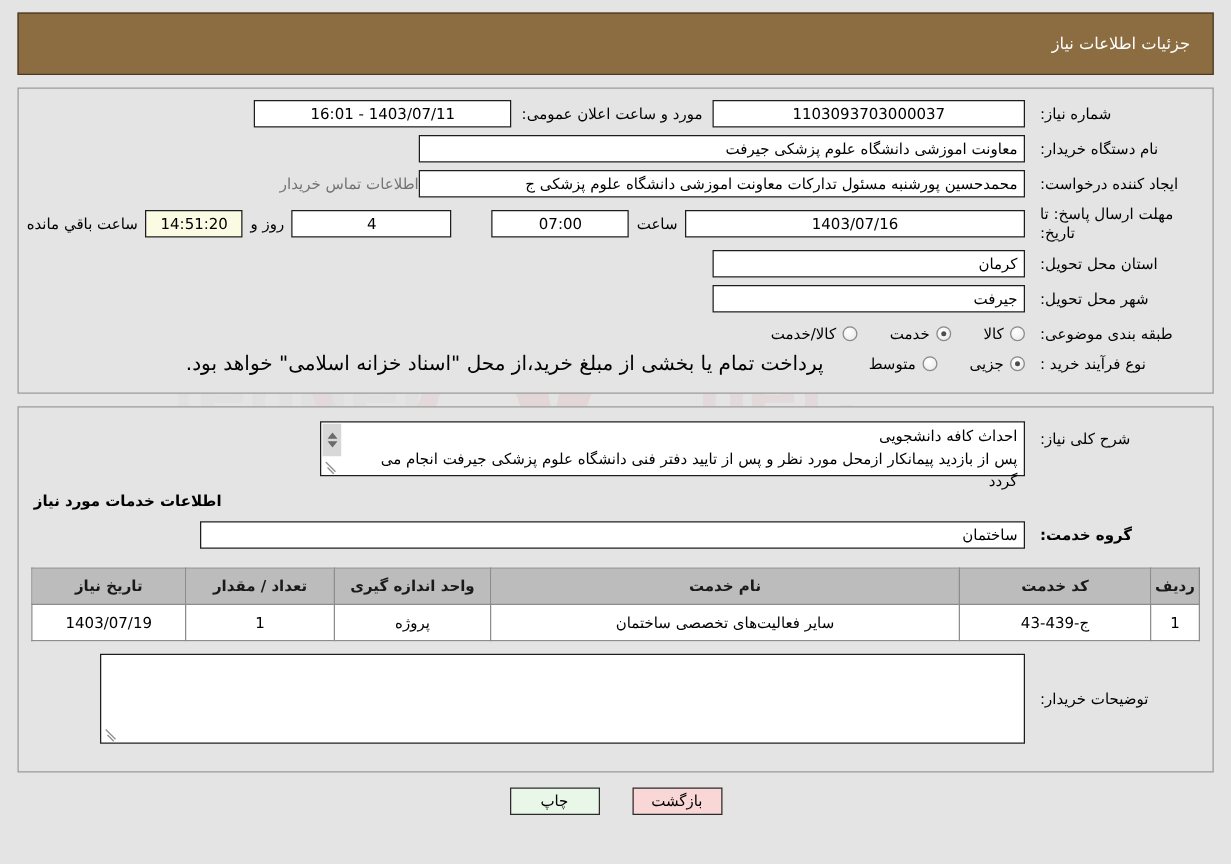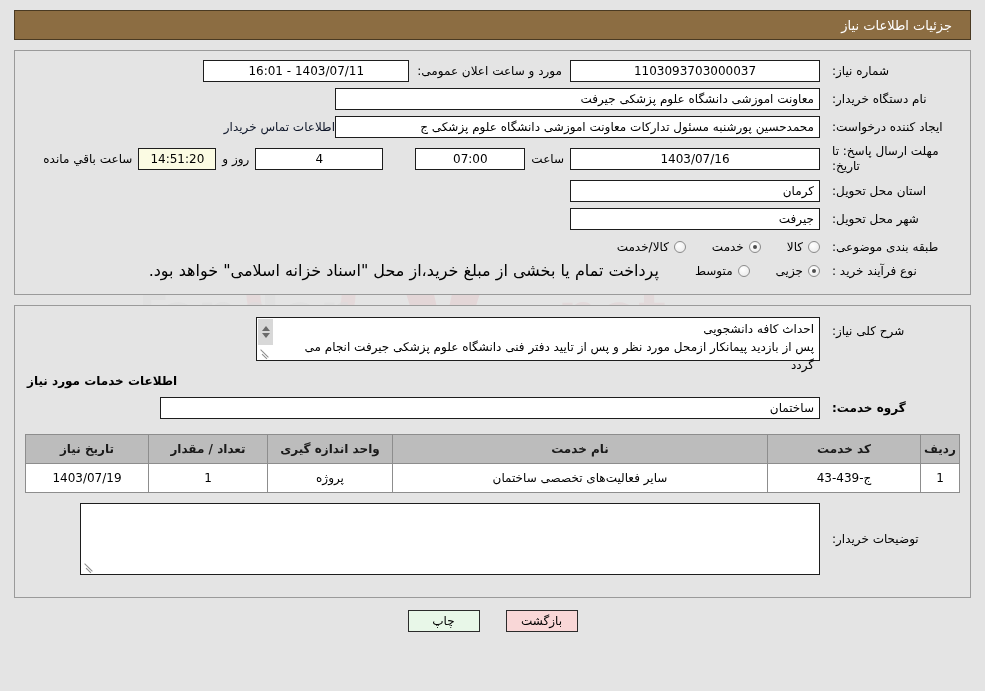--- a/index.html
+++ b/index.html
@@ -31,21 +31,21 @@
     align-items: center;
     justify-content: center;
   }
   .watermark svg { opacity: .30; }
 
   .layer { position: relative; z-index: 2; }
 
   
   .page-header {
     margin: 10px 14px 0 14px;
-    height: 30px;
+    height: 50px;
     background: #8c6d42;
     border: 1px solid #4a3a22;
     display: flex;
     align-items: center;
     justify-content: flex-start;
     box-sizing: border-box;
   }
   .page-header .title {
     color: #ffffff;
     font-size: 13px;
@@ -93,37 +93,37 @@
     font-family: "DejaVu Sans", "Liberation Sans", sans-serif;
   }
   .fld.num { text-align: center; direction: ltr; }
   .fld.rt  { text-align: right; }
   .fld.yellow { background: #fbfbe3; text-align: center; direction: ltr; }
 
   .w-need-no   { width: 250px; }
   .w-date-pub  { width: 206px; }
   .w-buyer     { width: 485px; }
   .w-creator   { width: 485px; }
-  .w-deadline  { width: 250px; }
+  .w-deadline  { width: 272px; }
   .w-hour      { width: 110px; }
   .w-days      { width: 128px; }
   .w-timer     { width: 78px;  }
   .w-province  { width: 250px; }
   .w-city      { width: 250px; }
   .w-svcgroup  { width: 660px; }
 
   .inline-lbl {
     padding: 0 8px;
     white-space: nowrap;
     font-size: 12px;
   }
   .inline-lbl.tight { padding: 0 6px; }
 
   .lnk {
-    color: #0f172a;
+    color: #737373;
     text-decoration: none;
     white-space: nowrap;
     padding-left: 6px;
     font-size: 12px;
     cursor: pointer;
   }
 
   
   .radio-group {
     display: flex;

